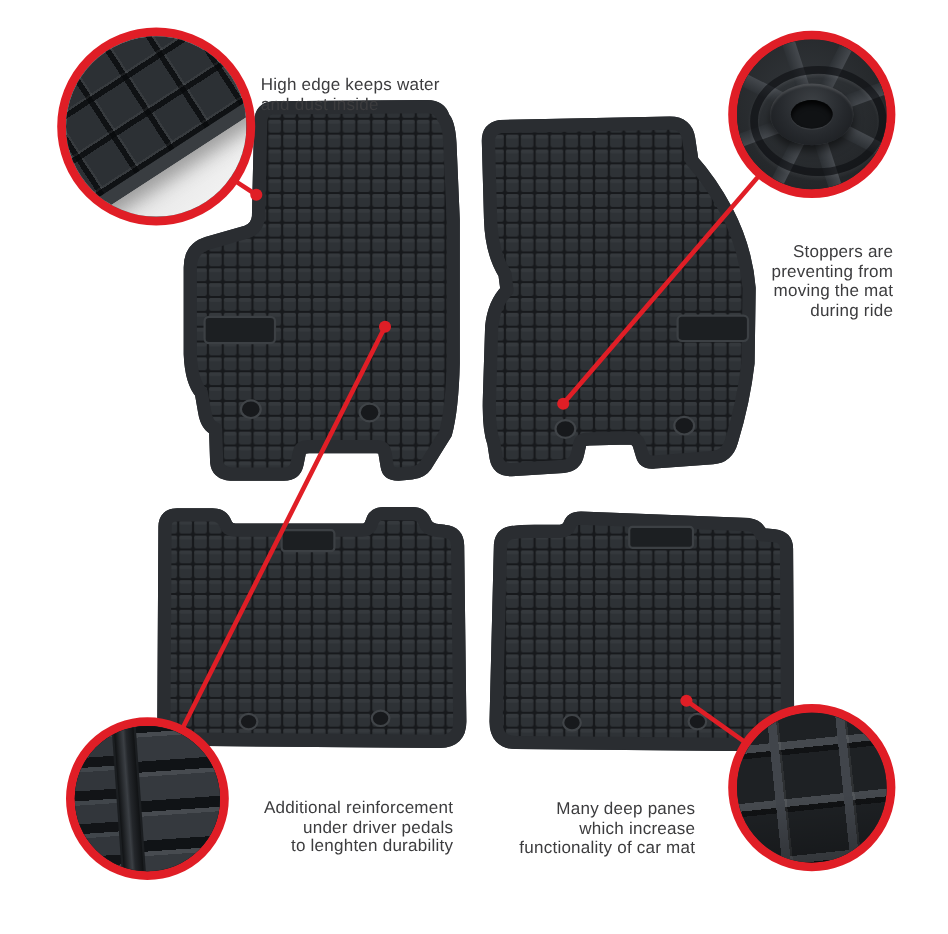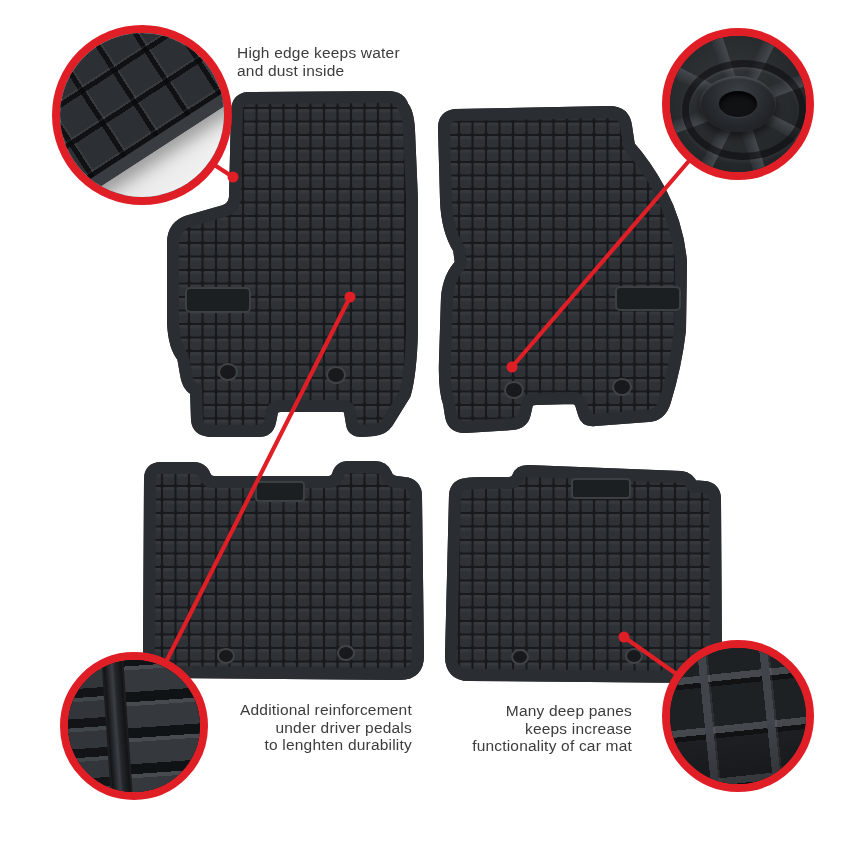--- a/index.html
+++ b/index.html
@@ -16,21 +16,21 @@
   .mats-svg{position:absolute;left:0;top:0;}
   .mat-body{fill:url(#matgrid);stroke:#2a2d31;stroke-width:12;stroke-linejoin:round;}
   .mat-outline{fill:none;stroke:#191c1f;stroke-width:3;stroke-linejoin:round;}
   .plate{fill:#1c1f22;stroke:#3c4044;stroke-width:2;}
   .hole{fill:#17191c;stroke:#404448;stroke-width:2;}
   .connectors line{stroke:var(--accent-red,#e01e26);stroke-width:4.2;stroke-linecap:round;}
   .connectors circle{fill:var(--accent-red,#e01e26);stroke:none;}
 
   .annotation{
     position:absolute;font-size:15.5px;line-height:17.5px;color:var(--text,#3c3c3e);
-    white-space:pre-line;letter-spacing:.2px;font-weight:400;
+    white-space:pre-line;letter-spacing:.2px;font-weight:400;margin-top:25px;
   }
   #ann-high-edge{left:237px;top:44px;text-align:left;}
   #ann-stoppers{right:50px;top:196px;text-align:right;}
   #ann-reinforcement{left:240px;top:701px;text-align:right;}
   #ann-deep-panes{right:230px;top:702px;text-align:right;}
 
   .callout{
     position:absolute;box-sizing:border-box;border:8px solid var(--accent-red,#e01e26);
     border-radius:50%;overflow:hidden;background:#26292c;
   }
@@ -168,20 +168,24 @@
       <div class="bl-col-r"></div>
     </div>
   </div>
 
   <div class="callout" id="callout-br">
     <div class="br-grid"></div>
   </div>
 
   <div class="annotation" id="ann-high-edge">High edge keeps water
 and dust inside</div>
+  <div class="annotation" id="ann-stoppers">Stoppers are
+preventing from
+moving the mat
+during ride</div>
   <div class="annotation" id="ann-reinforcement">Additional reinforcement
 under driver pedals
 to lenghten durability</div>
   <div class="annotation" id="ann-deep-panes">Many deep panes
-keeps increase
+which increase
 functionality of car mat</div>
 
 </div>
 
 </body></html>

